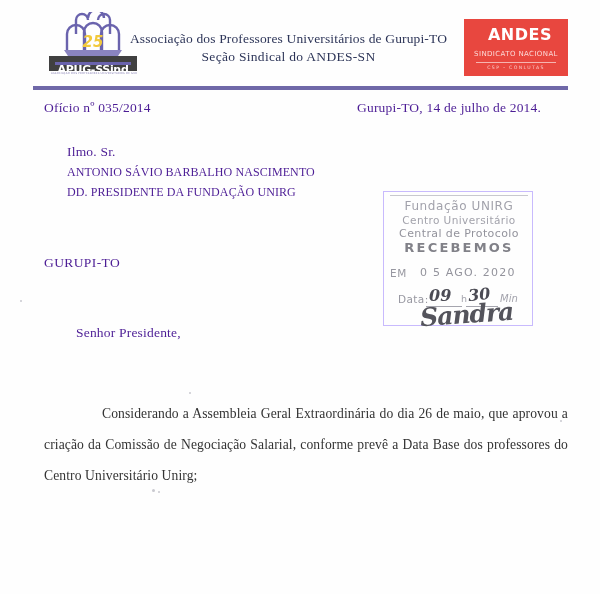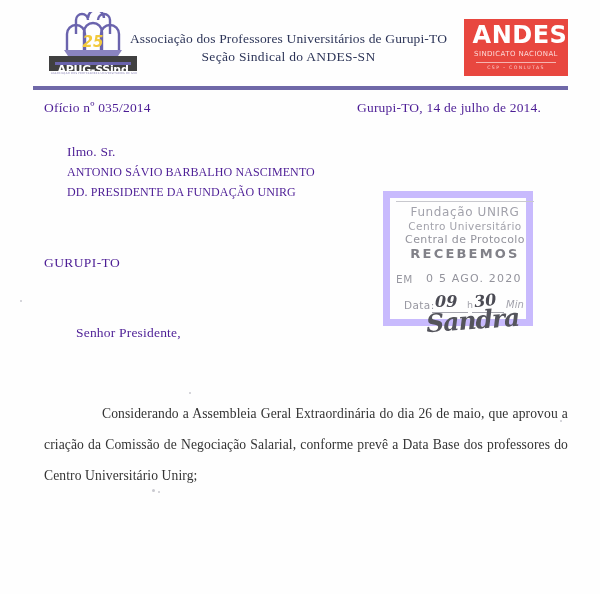--- a/index.html
+++ b/index.html
@@ -100,21 +100,21 @@
   }
   #andes-title {
     position: absolute;
     left: 0;
     top: 5px;
     width: 112px;
     text-align: center;
     color: #ffffff;
     font-family: "DejaVu Sans", sans-serif;
     font-weight: bold;
-    font-size: 24px;
+    font-size: 16px;
     letter-spacing: 0.5px;
     line-height: 22px;
   }
   #andes-sub {
     position: absolute;
     left: 0;
     top: 31px;
     width: 104px;
     text-align: center;
     color: #fbd8d6;
@@ -210,21 +210,21 @@
   #para-1 { top: 398px; }
   #para-2 { top: 498px; }
 
   
   #receipt-stamp {
     position: absolute;
     left: 383px;
     top: 191px;
     width: 150px;
     height: 135px;
-    border: 7px solid #c4b5fd;
+    border: 1px solid #c4b5fd;
     box-sizing: border-box;
     font-family: "DejaVu Sans", sans-serif;
     color: #8d8d97;
     opacity: 0.92;
   }
   #stamp-topline {
     position: absolute;
     left: 6px;
     top: 3px;
     width: 138px;

